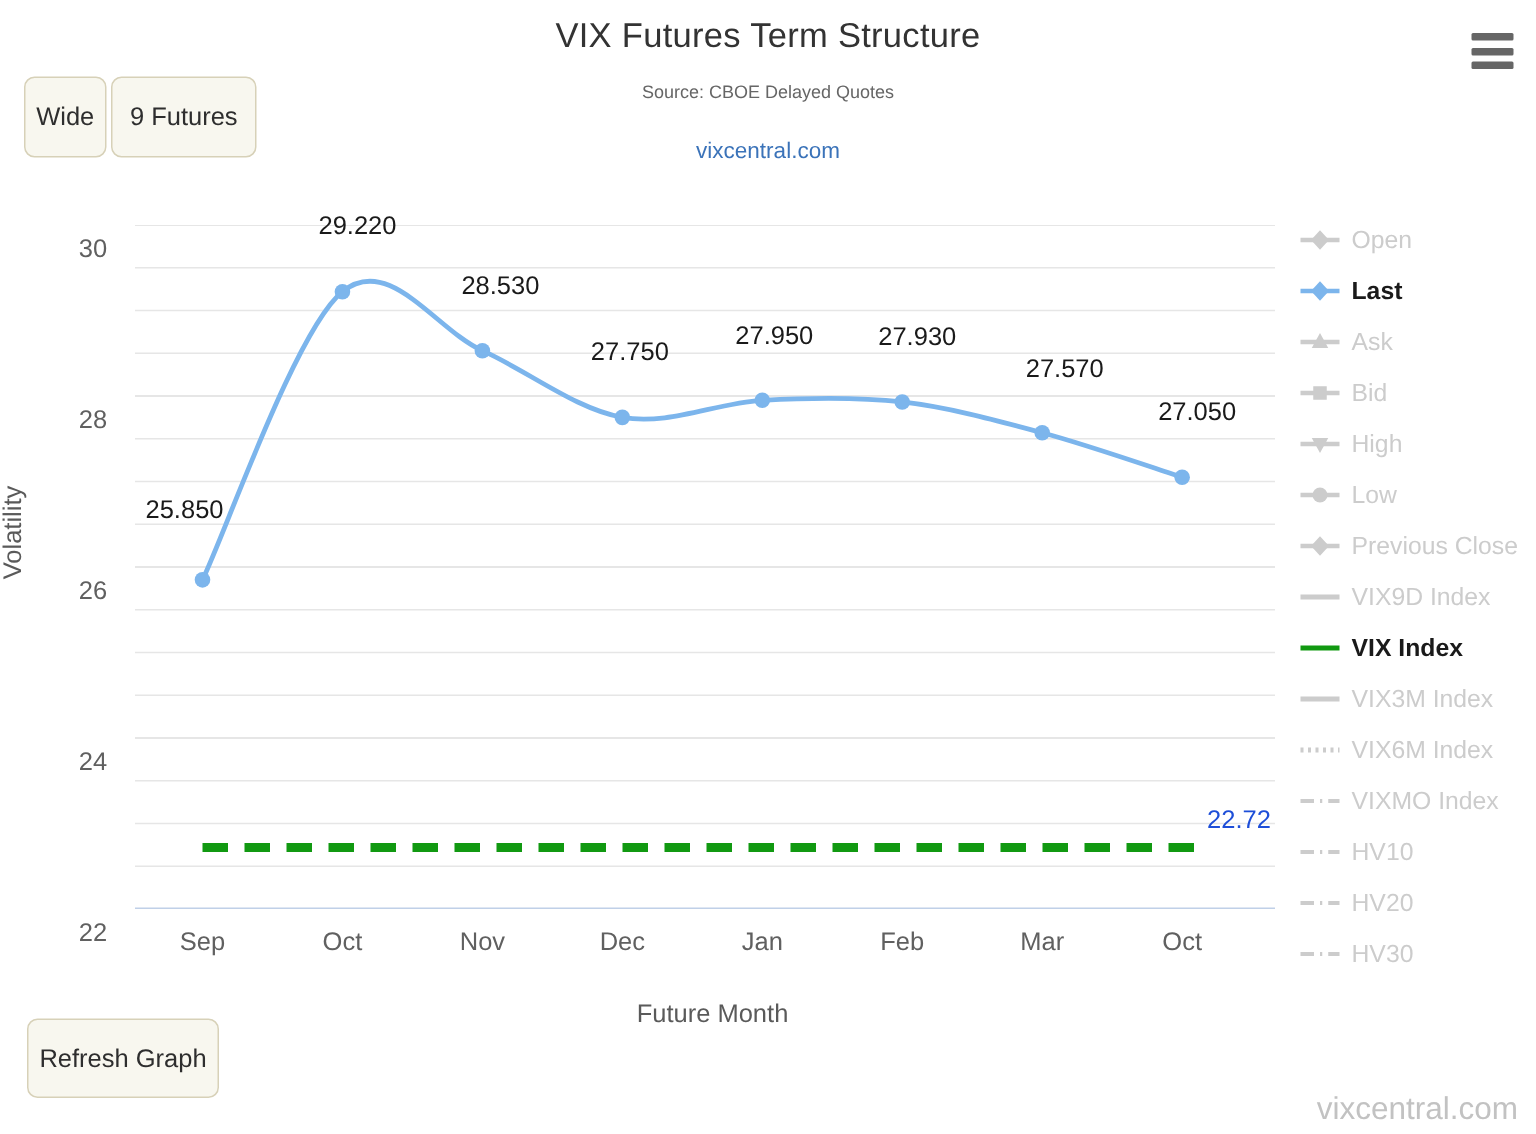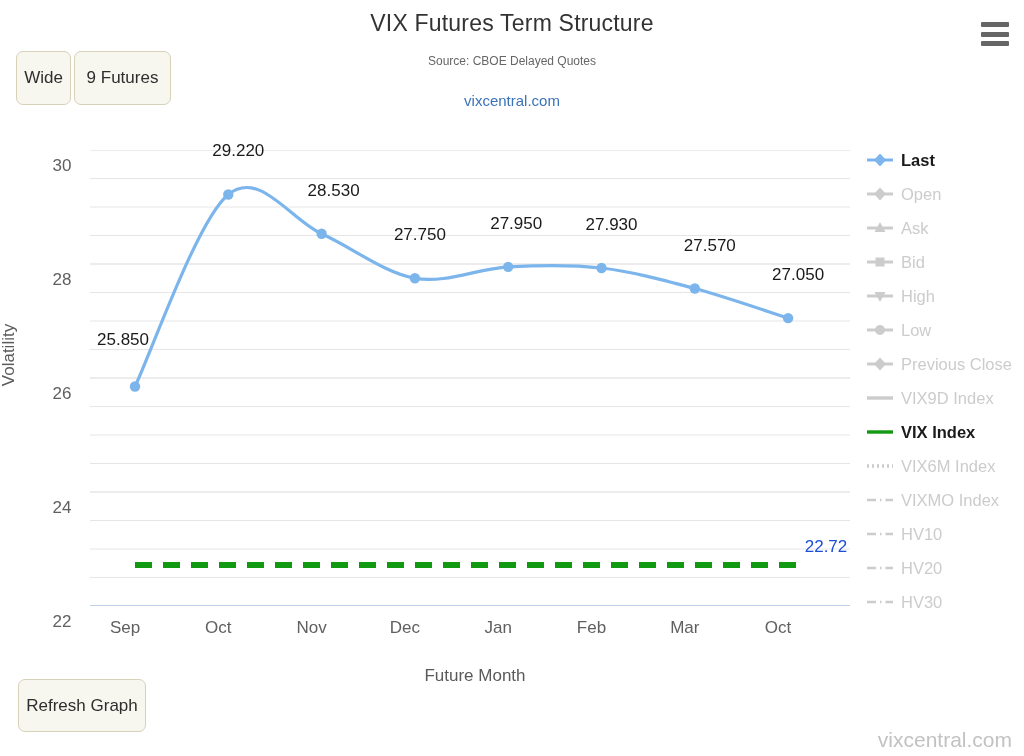--- a/index.html
+++ b/index.html
@@ -109,21 +109,21 @@
     left: -22px;
     top: 345px;
     font-size: 17px;
     color: #5a5a5a;
     transform: rotate(-90deg);
     transform-origin: center;
     white-space: nowrap;
   }
 
   
-  #xaxis-labels { position:absolute; left:80px; top:618px; width:760px; height:30px; }
+  #xaxis-labels { position:absolute; left:90px; top:618px; width:760px; height:30px; }
   .xlab {
     position: absolute;
     transform: translateX(-50%);
     font-size: 17px;
     color: #606060;
     white-space: nowrap;
   }
   #xtitle {
     position: absolute;
     left: 0; top: 666px;
@@ -261,83 +261,89 @@
     <div class="xlab" style="left: 138.3px; top: 0px;">Oct</div>
     <div class="xlab" style="left: 231.6px; top: 0px;">Nov</div>
     <div class="xlab" style="left: 324.9px; top: 0px;">Dec</div>
     <div class="xlab" style="left: 418.2px; top: 0px;">Jan</div>
     <div class="xlab" style="left: 511.5px; top: 0px;">Feb</div>
     <div class="xlab" style="left: 604.8px; top: 0px;">Mar</div>
     <div class="xlab" style="left: 698.1px; top: 0px;">Oct</div>
   </div>
 
 <div id="legend">
+    <div class="legend-item">
+      <span class="legend-sym"><svg width="28" height="20">
+          <line x1="1" x2="27" y1="10" y2="10" stroke="#cccccc" stroke-width="3"></line>
+          <polygon points="14,3.5 20,10 14,16.5 8,10" fill="#cccccc"></polygon>
+        </svg></span>
+      <span class="legend-text">Open</span>
+    </div>
     <div class="legend-item active">
       <span class="legend-sym"><svg width="28" height="20">
           <line x1="1" x2="27" y1="10" y2="10" stroke="#7cb5ec" stroke-width="3"></line>
           <polygon points="14,3.5 20,10 14,16.5 8,10" fill="#7cb5ec"></polygon>
         </svg></span>
       <span class="legend-text">Last</span>
     </div>
     <div class="legend-item">
       <span class="legend-sym"><svg width="28" height="20">
           <line x1="1" x2="27" y1="10" y2="10" stroke="#cccccc" stroke-width="3"></line>
+          <polygon points="14,4 19.5,14 8.5,14" fill="#cccccc"></polygon>
+        </svg></span>
+      <span class="legend-text">Ask</span>
+    </div>
+    <div class="legend-item">
+      <span class="legend-sym"><svg width="28" height="20">
+          <line x1="1" x2="27" y1="10" y2="10" stroke="#cccccc" stroke-width="3"></line>
+          <rect x="9.5" y="5.5" width="9" height="9" fill="#cccccc"></rect>
+        </svg></span>
+      <span class="legend-text">Bid</span>
+    </div>
+    <div class="legend-item">
+      <span class="legend-sym"><svg width="28" height="20">
+          <line x1="1" x2="27" y1="10" y2="10" stroke="#cccccc" stroke-width="3"></line>
+          <polygon points="14,16 19.5,6 8.5,6" fill="#cccccc"></polygon>
+        </svg></span>
+      <span class="legend-text">High</span>
+    </div>
+    <div class="legend-item">
+      <span class="legend-sym"><svg width="28" height="20">
+          <line x1="1" x2="27" y1="10" y2="10" stroke="#cccccc" stroke-width="3"></line>
+          <circle cx="14" cy="10" r="5" fill="#cccccc"></circle>
+        </svg></span>
+      <span class="legend-text">Low</span>
+    </div>
+    <div class="legend-item">
+      <span class="legend-sym"><svg width="28" height="20">
+          <line x1="1" x2="27" y1="10" y2="10" stroke="#cccccc" stroke-width="3"></line>
           <polygon points="14,3.5 20,10 14,16.5 8,10" fill="#cccccc"></polygon>
         </svg></span>
-      <span class="legend-text">Open</span>
-    </div>
-    <div class="legend-item">
-      <span class="legend-sym"><svg width="28" height="20">
-          <line x1="1" x2="27" y1="10" y2="10" stroke="#cccccc" stroke-width="3"></line>
-          <polygon points="14,4 19.5,14 8.5,14" fill="#cccccc"></polygon>
-        </svg></span>
-      <span class="legend-text">Ask</span>
-    </div>
-    <div class="legend-item">
-      <span class="legend-sym"><svg width="28" height="20">
-          <line x1="1" x2="27" y1="10" y2="10" stroke="#cccccc" stroke-width="3"></line>
-          <rect x="9.5" y="5.5" width="9" height="9" fill="#cccccc"></rect>
-        </svg></span>
-      <span class="legend-text">Bid</span>
-    </div>
-    <div class="legend-item">
-      <span class="legend-sym"><svg width="28" height="20">
-          <line x1="1" x2="27" y1="10" y2="10" stroke="#cccccc" stroke-width="3"></line>
-          <polygon points="14,16 19.5,6 8.5,6" fill="#cccccc"></polygon>
-        </svg></span>
-      <span class="legend-text">High</span>
-    </div>
-    <div class="legend-item">
-      <span class="legend-sym"><svg width="28" height="20">
-          <line x1="1" x2="27" y1="10" y2="10" stroke="#cccccc" stroke-width="3"></line>
-          <circle cx="14" cy="10" r="5" fill="#cccccc"></circle>
-        </svg></span>
-      <span class="legend-text">Low</span>
-    </div>
-    <div class="legend-item">
-      <span class="legend-sym"><svg width="28" height="20">
-          <line x1="1" x2="27" y1="10" y2="10" stroke="#cccccc" stroke-width="3"></line>
-          <polygon points="14,3.5 20,10 14,16.5 8,10" fill="#cccccc"></polygon>
-        </svg></span>
       <span class="legend-text">Previous Close</span>
     </div>
     <div class="legend-item">
       <span class="legend-sym"><svg width="28" height="20">
           <line x1="1" x2="27" y1="10" y2="10" stroke="#cccccc" stroke-width="3.4"></line>
         </svg></span>
       <span class="legend-text">VIX9D Index</span>
     </div>
     <div class="legend-item active">
       <span class="legend-sym"><svg width="28" height="20">
           <line x1="1" x2="27" y1="10" y2="10" stroke="#119911" stroke-width="3.4"></line>
         </svg></span>
       <span class="legend-text">VIX Index</span>
     </div>
     <div class="legend-item">
       <span class="legend-sym"><svg width="28" height="20">
+          <line x1="1" x2="27" y1="10" y2="10" stroke="#cccccc" stroke-width="3.4"></line>
+        </svg></span>
+      <span class="legend-text">VIX3M Index</span>
+    </div>
+    <div class="legend-item">
+      <span class="legend-sym"><svg width="28" height="20">
           <line x1="1" x2="27" y1="10" y2="10" stroke="#cccccc" stroke-width="3.4" stroke-dasharray="2,3"></line>
         </svg></span>
       <span class="legend-text">VIX6M Index</span>
     </div>
     <div class="legend-item">
       <span class="legend-sym"><svg width="28" height="20">
           <line x1="1" x2="27" y1="10" y2="10" stroke="#cccccc" stroke-width="2.6" stroke-dasharray="9,4,1.5,4"></line>
         </svg></span>
       <span class="legend-text">VIXMO Index</span>
     </div>

